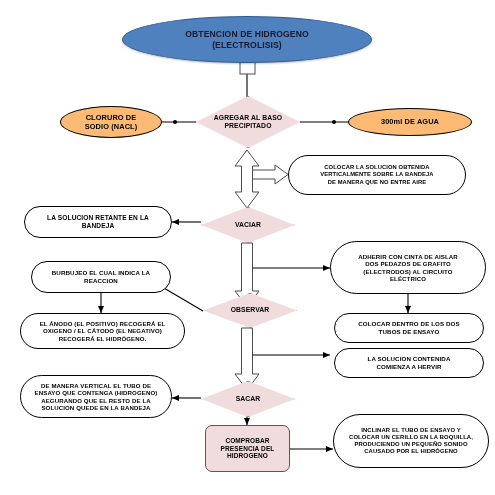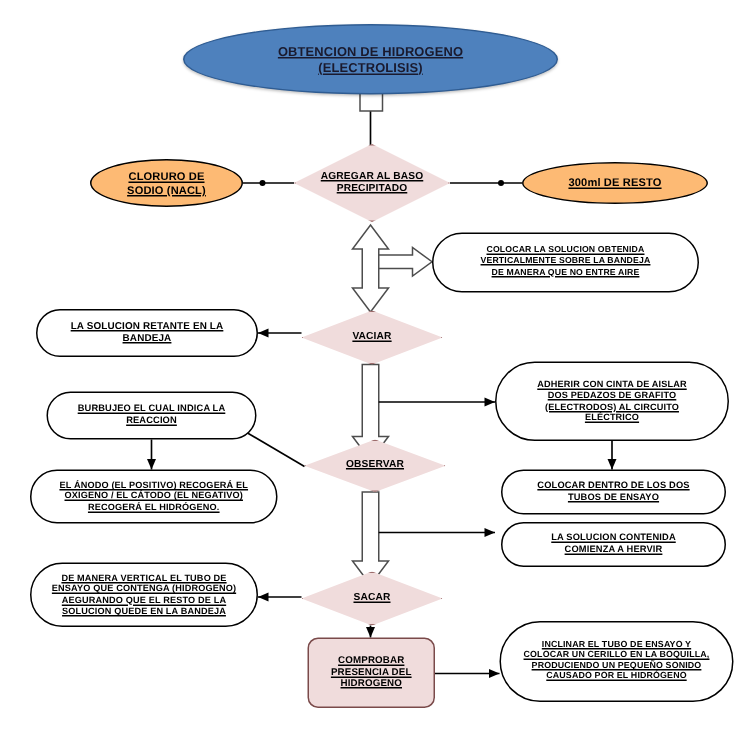--- a/index.html
+++ b/index.html
@@ -32,21 +32,20 @@
     line-height: 1.22;
     letter-spacing: 0.1px;
     z-index: 3;
   }
   .node .lbl {
     display: block;
     width: 100%;
     padding: 0 3px;
     box-sizing: border-box;
     white-space: pre-line;
-    text-decoration: underline;
   }
 
   
   .title-ellipse {
     border-radius: 50%;
     background: #4e81bd;
     border: 1px solid #2f5c92;
     color: #1a1a2e;
     box-shadow: 0 1px 2px rgba(0,0,0,0.25);
     font-size: 8.6px;
@@ -169,21 +168,21 @@
 SODIO (NACL)</span>
   </div>
 
   <div class="node diamond" style="left:196px; top:96px; width:104px; height:52px;">
     <div class="dshape"></div>
     <span class="lbl">AGREGAR AL  BASO
 PRECIPITADO</span>
   </div>
 
   <div class="node hexterm" style="left:348px; top:108px; width:124px; height:28px; border-radius:50%/50%;">
-    <span class="lbl">300ml  DE RESTO</span>
+    <span class="lbl">300ml  DE AGUA</span>
   </div>
 
   <div class="node stadium" style="left:288px; top:155px; width:178px; height:40px; font-size:5.8px;">
     <span class="lbl">COLOCAR LA SOLUCION  OBTENIDA
 VERTICALMENTE  SOBRE  LA BANDEJA
 DE MANERA  QUE NO ENTRE  AIRE</span>
   </div>
 
   <div class="node stadium" style="left:24px; top:206px; width:148px; height:32px;">
     <span class="lbl">LA SOLUCION RETANTE EN LA

